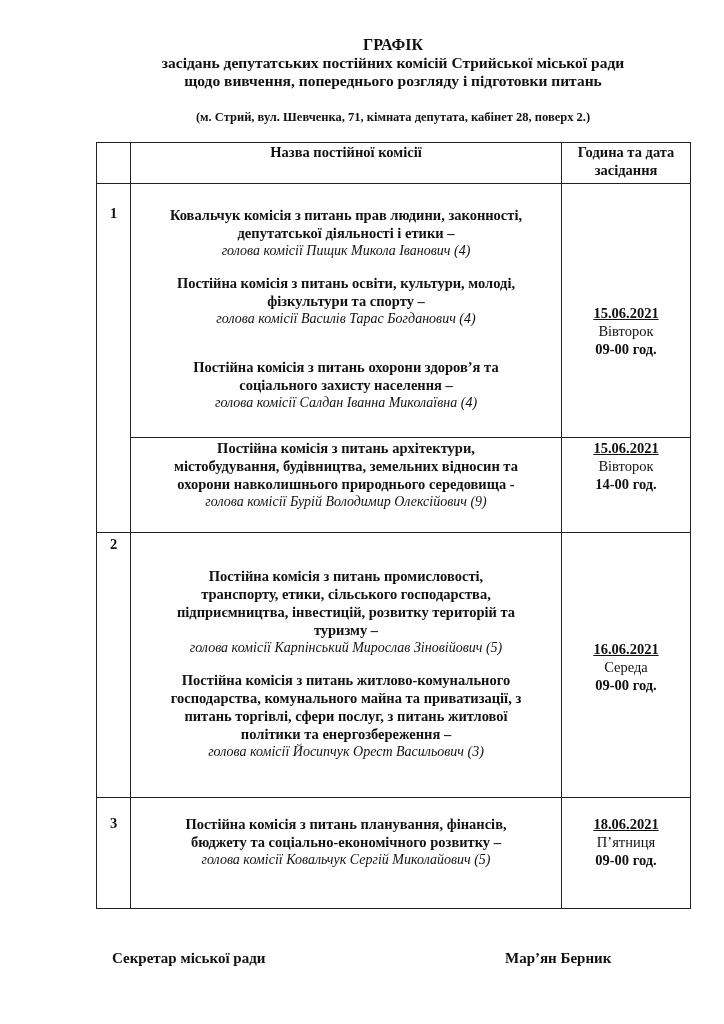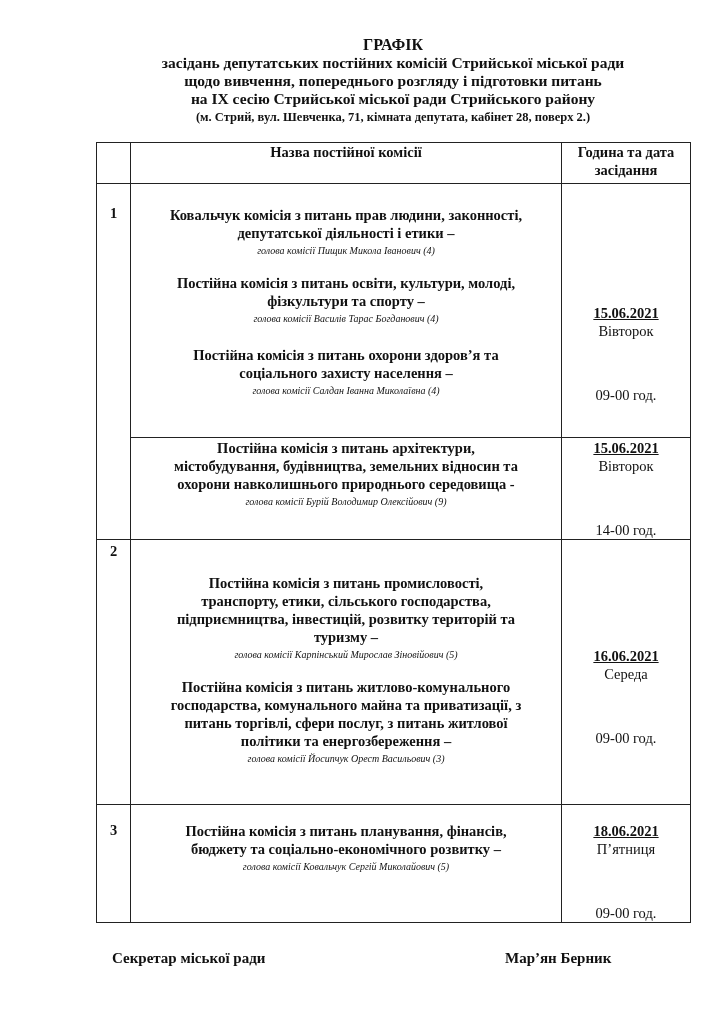--- a/index.html
+++ b/index.html
@@ -15,36 +15,35 @@
   table.sched td, table.sched th { border: 1.3px solid #222; padding: 0; vertical-align: top; }
   .c-num { width: 34px; }
   .c-name { width: 431px; }
   .c-date { width: 129px; }
   th { font-weight: bold; font-size: 14.5px; line-height: 18px; text-align: center; }
   th.h-name { vertical-align: top; padding-top: 3px; }
   th.h-date { padding: 3px 0 2px; }
   .num { font-weight: bold; font-size: 14.5px; text-align: center; padding-top: 0; }
   .com { text-align: center; font-size: 14.5px; line-height: 18px; }
   .com .nm { font-weight: bold; display: block; }
-  .com .chair { font-style: italic; display: block; font-size: 10px; }
+  .com .chair { font-style: italic; display: block; font-size: 14px; }
   .date { text-align: center; font-size: 14.5px; line-height: 18px; }
   .date .d { font-weight: bold; text-decoration: underline; display: block; }
   .date .wd { display: block; }
-  .date .tm { font-weight: normal; display: block; margin-top: 46px; }
+  .date .tm { font-weight: bold; display: block; }
   .sig { position: absolute; top: 950px; font-weight: bold; font-size: 15px; }
 </style>
 </head>
 <body>
 
 <div class="page">
 
   <div class="hdr title">ГРАФІК</div>
   <div class="hdr sub" style="top:72px">щодо вивчення, попереднього розгляду і підготовки питань</div>
   <div class="hdr sub" style="top:54px">засідань депутатських постійних комісій Стрийської міської ради</div>
-  <div class="hdr sub" style="top:90px">на IX сесію Стрийської міської ради Стрийського району</div>
   <div class="hdr addr" style="top:108px">(м. Стрий, вул. Шевченка, 71, кімната депутата, кабінет 28, поверх 2.)</div>
 
   <table class="sched">
     <colgroup>
         <col class="c-num">
         <col class="c-name">
         <col class="c-date">
       </colgroup>
     <tbody>
         <tr style="height:41px">
@@ -54,21 +53,21 @@
     </tr>
 
     <tr style="height:254px">
       <td class="num" rowspan="2" style="padding-top:21px">1</td>
       <td class="com" style="padding-top:22px">
         <div style="margin-bottom:14px">
           <span class="nm">Ковальчук комісія з питань прав людини, законності,</span>
           <span class="nm">депутатської діяльності і етики –</span>
           <span class="chair">голова комісії Пищик Микола Іванович (4)</span>
         </div>
-        <div style="margin-bottom:18px">
+        <div style="margin-bottom:30px">
           <span class="nm">Постійна комісія з  питань освіти, культури,  молоді,</span>
           <span class="nm">фізкультури та спорту –</span>
           <span class="chair">голова комісії Василів Тарас Богданович (4)</span>
         </div>
         <div>
           <span class="nm">Постійна комісія з питань охорони здоров’я та</span>
           <span class="nm">соціального захисту населення –</span>
           <span class="chair">голова комісії  Салдан Іванна Миколаївна (4)</span>
         </div>
       </td>

